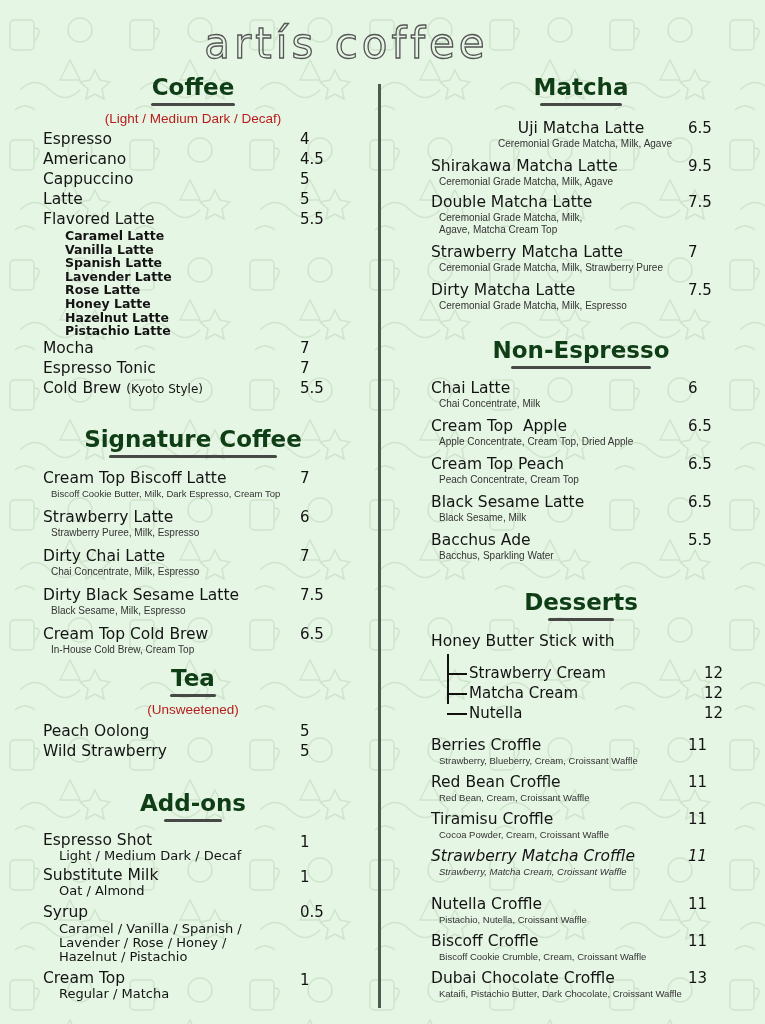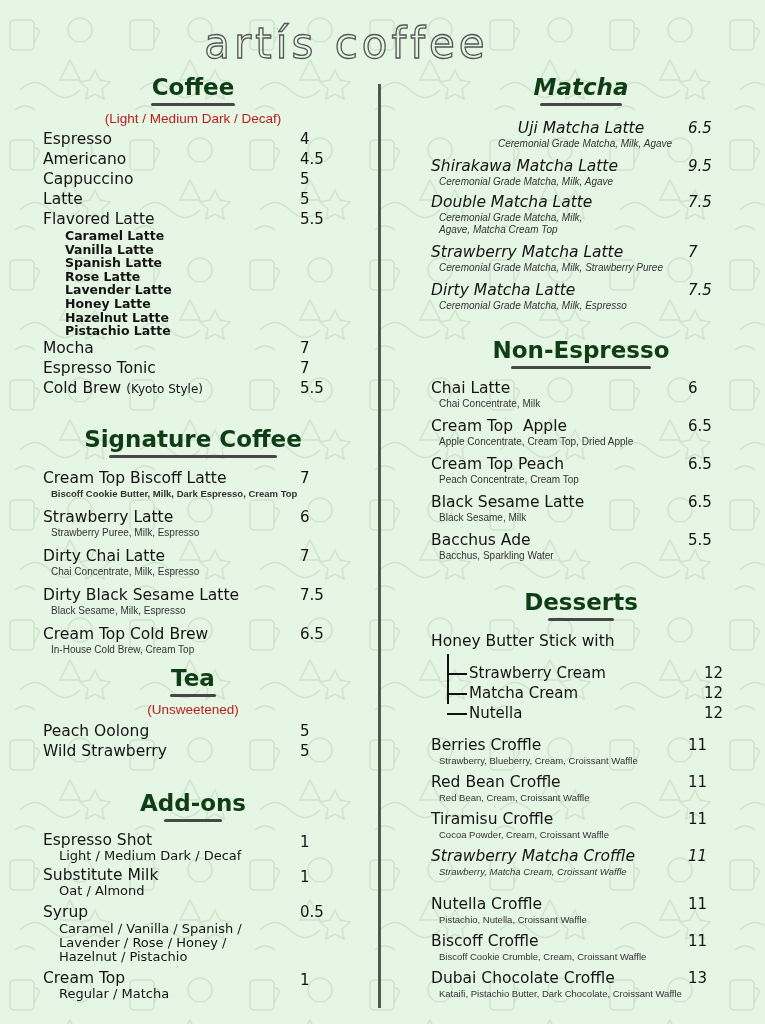--- a/index.html
+++ b/index.html
@@ -75,22 +75,22 @@
             <div class="name">Latte</div>
             <div class="price">5</div>
           </div>
         <div class="item">
             <div class="name">Flavored Latte</div>
             <div class="price">5.5</div>
           </div>
         <div class="sub">Caramel Latte</div>
         <div class="sub">Vanilla Latte</div>
         <div class="sub">Spanish Latte</div>
+        <div class="sub">Lavender Latte</div>
         <div class="sub">Rose Latte</div>
-        <div class="sub">Lavender Latte</div>
         <div class="sub">Honey Latte</div>
         <div class="sub">Hazelnut Latte</div>
         <div class="sub">Pistachio Latte</div>
         <div class="item">
             <div class="name">Mocha</div>
             <div class="price">7</div>
           </div>
         <div class="item">
             <div class="name">Espresso Tonic</div>
             <div class="price">7</div>
@@ -102,21 +102,21 @@
       </div>
     </div>
 
     <div class="section" style="top:352px;">
       <h2 class="sec-title">Signature Coffee</h2>
       <div class="sec-rule" style="width:168px;"></div>
       <div style="margin-top:10px;">
         <div class="item" style="margin-bottom:7px;">
             <div class="name">Cream Top Biscoff Latte</div>
             <div class="price">7</div>
-            <div class="desc" style="padding-left:8px;font-size:9.5px;font-weight:bold;">Biscoff Cookie Butter, Milk, Dark Espresso, Cream Top</div>
+            <div class="desc" style="padding-left:8px;font-size:9.5px;">Biscoff Cookie Butter, Milk, Dark Espresso, Cream Top</div>
           </div>
         <div class="item" style="margin-bottom:7px;">
             <div class="name">Strawberry Latte</div>
             <div class="price">6</div>
             <div class="desc">Strawberry Puree, Milk, Espresso</div>
           </div>
         <div class="item" style="margin-bottom:7px;">
             <div class="name">Dirty Chai Latte</div>
             <div class="price">7</div>
             <div class="desc">Chai Concentrate, Milk, Espresso</div>
@@ -175,21 +175,21 @@
             <div class="name" style="line-height:17px;">Cream Top</div>
             <div class="price">1</div>
             <div class="opt">Regular / Matcha</div>
           </div>
       </div>
     </div>
   </div>
 
   <div class="col right">
 
-    <div class="section" style="top:0px;font-style:italic;">
+    <div class="section" style="top:0px;">
       <h2 class="sec-title">Matcha</h2>
       <div class="sec-rule" style="width:82px;"></div>
       <div style="margin-top:12px;">
         <div class="item" style="margin-bottom:6px;text-align:center;">
             <div class="name">Uji Matcha Latte</div>
             <div class="price">6.5</div>
             <div class="desc">Ceremonial Grade Matcha, Milk, Agave</div>
           </div>
         <div class="item" style="margin-bottom:4px;">
             <div class="name">Shirakawa Matcha Latte</div>

